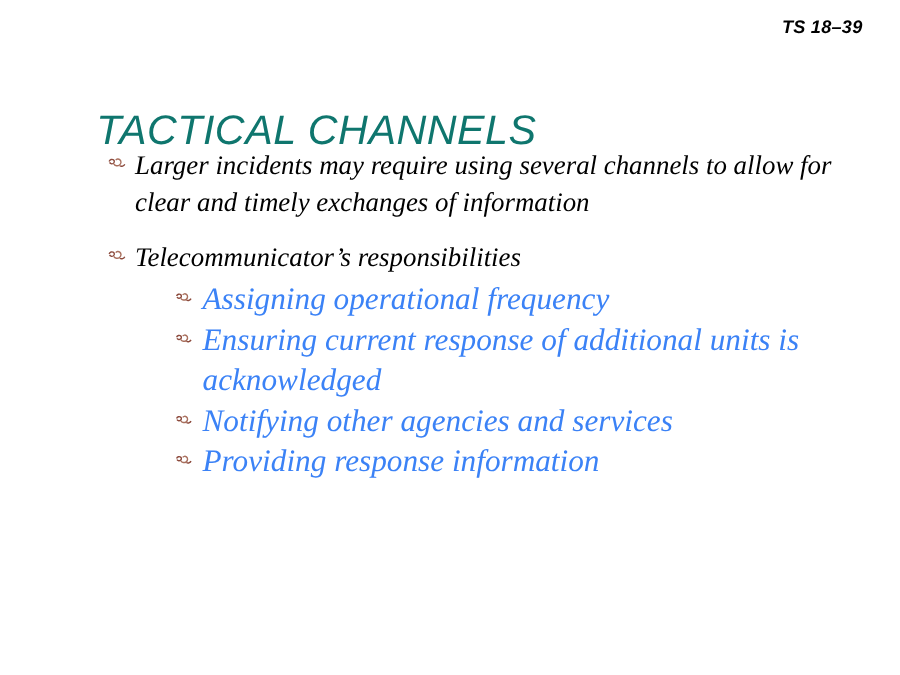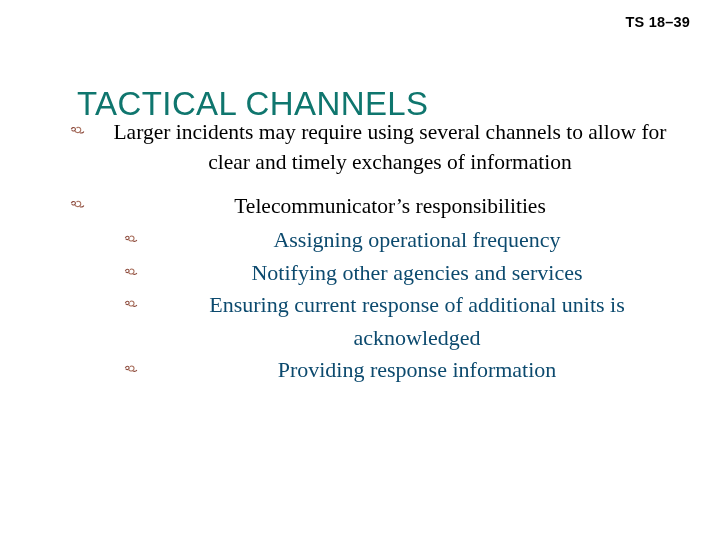--- a/index.html
+++ b/index.html
@@ -13,20 +13,21 @@
     font-family: "Liberation Serif", serif;
     overflow: hidden;
     position: relative;
   }
 
   .slide {
     position: relative;
     width: 720px;
     height: 540px;
     background: #ffffff;
+    font-style: italic;
   }
 
   
   .slide-header {
     position: absolute;
     top: 14px;
     right: 30px;
     font-family: "Liberation Sans", sans-serif;
     font-weight: bold;
     font-size: 14.5px;
@@ -46,23 +47,22 @@
     line-height: 40px;
     letter-spacing: 0.4px;
     color: #0f766e;
     white-space: nowrap;
   }
 
   
   .slide-body {
     position: absolute;
     top: 117px;
-    left: 70px;
+    left: 86px;
     width: 618px;
-    text-align: center;
   }
 
   .bullet-l1 {
     position: relative;
     padding-left: 22px;
     font-size: 21.5px;
     line-height: 30px;
     color: #000000;
     margin: 0 0 0 0;
   }
@@ -73,23 +73,23 @@
 
   .bullet-l2-list {
     margin: 3px 0 0 0;
     padding: 0;
   }
 
   .bullet-l2 {
     position: relative;
     padding-left: 22px;
     margin-left: 32px;
-    font-size: 22px;
+    font-size: 25px;
     line-height: 32.5px;
-    color: #0c4a6e;
+    color: #3b82f6;
   }
 
   .fleuron {
     position: absolute;
     left: 0;
     top: 0;
     color: #8c4a3c;
     font-family: "DejaVu Sans", sans-serif;
     font-size: 15px;
     line-height: inherit;
@@ -151,32 +151,32 @@
         </div>
 
         <div class="bullet-l2">
           <span class="fleuron">
             <svg width="14" height="12" viewBox="0 0 15 13" aria-hidden="true">
               <path d="M1.3 4.2c0.6-1.6 2.4-2.2 3.5-1.3 1.0 0.8 0.8 2.3-0.3 2.9-1.1 0.6-2.4 0.1-2.8-0.9" fill="none" stroke="#8c4a3c" stroke-width="1.2"></path>
               <path d="M5.0 6.1c0.9 1.6 3.1 2.0 4.6 0.9 1.5-1.1 1.6-3.2 0.2-4.3-1.0-0.8-2.5-0.6-3.2 0.4" fill="none" stroke="#a9705e" stroke-width="1.2"></path>
               <path d="M9.8 7.6c1.4 0.9 3.3 0.3 4.0-1.2" fill="none" stroke="#8c4a3c" stroke-width="1.2"></path>
             </svg>
           </span>
-          <span class="bullet-text">Notifying other agencies and services</span>
+          <span class="bullet-text">Ensuring current response of additional units is acknowledged</span>
         </div>
 
         <div class="bullet-l2">
           <span class="fleuron">
             <svg width="14" height="12" viewBox="0 0 15 13" aria-hidden="true">
               <path d="M1.3 4.2c0.6-1.6 2.4-2.2 3.5-1.3 1.0 0.8 0.8 2.3-0.3 2.9-1.1 0.6-2.4 0.1-2.8-0.9" fill="none" stroke="#8c4a3c" stroke-width="1.2"></path>
               <path d="M5.0 6.1c0.9 1.6 3.1 2.0 4.6 0.9 1.5-1.1 1.6-3.2 0.2-4.3-1.0-0.8-2.5-0.6-3.2 0.4" fill="none" stroke="#a9705e" stroke-width="1.2"></path>
               <path d="M9.8 7.6c1.4 0.9 3.3 0.3 4.0-1.2" fill="none" stroke="#8c4a3c" stroke-width="1.2"></path>
             </svg>
           </span>
-          <span class="bullet-text">Ensuring current response of additional units is acknowledged</span>
+          <span class="bullet-text">Notifying other agencies and services</span>
         </div>
 
         <div class="bullet-l2">
           <span class="fleuron">
             <svg width="14" height="12" viewBox="0 0 15 13" aria-hidden="true">
               <path d="M1.3 4.2c0.6-1.6 2.4-2.2 3.5-1.3 1.0 0.8 0.8 2.3-0.3 2.9-1.1 0.6-2.4 0.1-2.8-0.9" fill="none" stroke="#8c4a3c" stroke-width="1.2"></path>
               <path d="M5.0 6.1c0.9 1.6 3.1 2.0 4.6 0.9 1.5-1.1 1.6-3.2 0.2-4.3-1.0-0.8-2.5-0.6-3.2 0.4" fill="none" stroke="#a9705e" stroke-width="1.2"></path>
               <path d="M9.8 7.6c1.4 0.9 3.3 0.3 4.0-1.2" fill="none" stroke="#8c4a3c" stroke-width="1.2"></path>
             </svg>
           </span>

